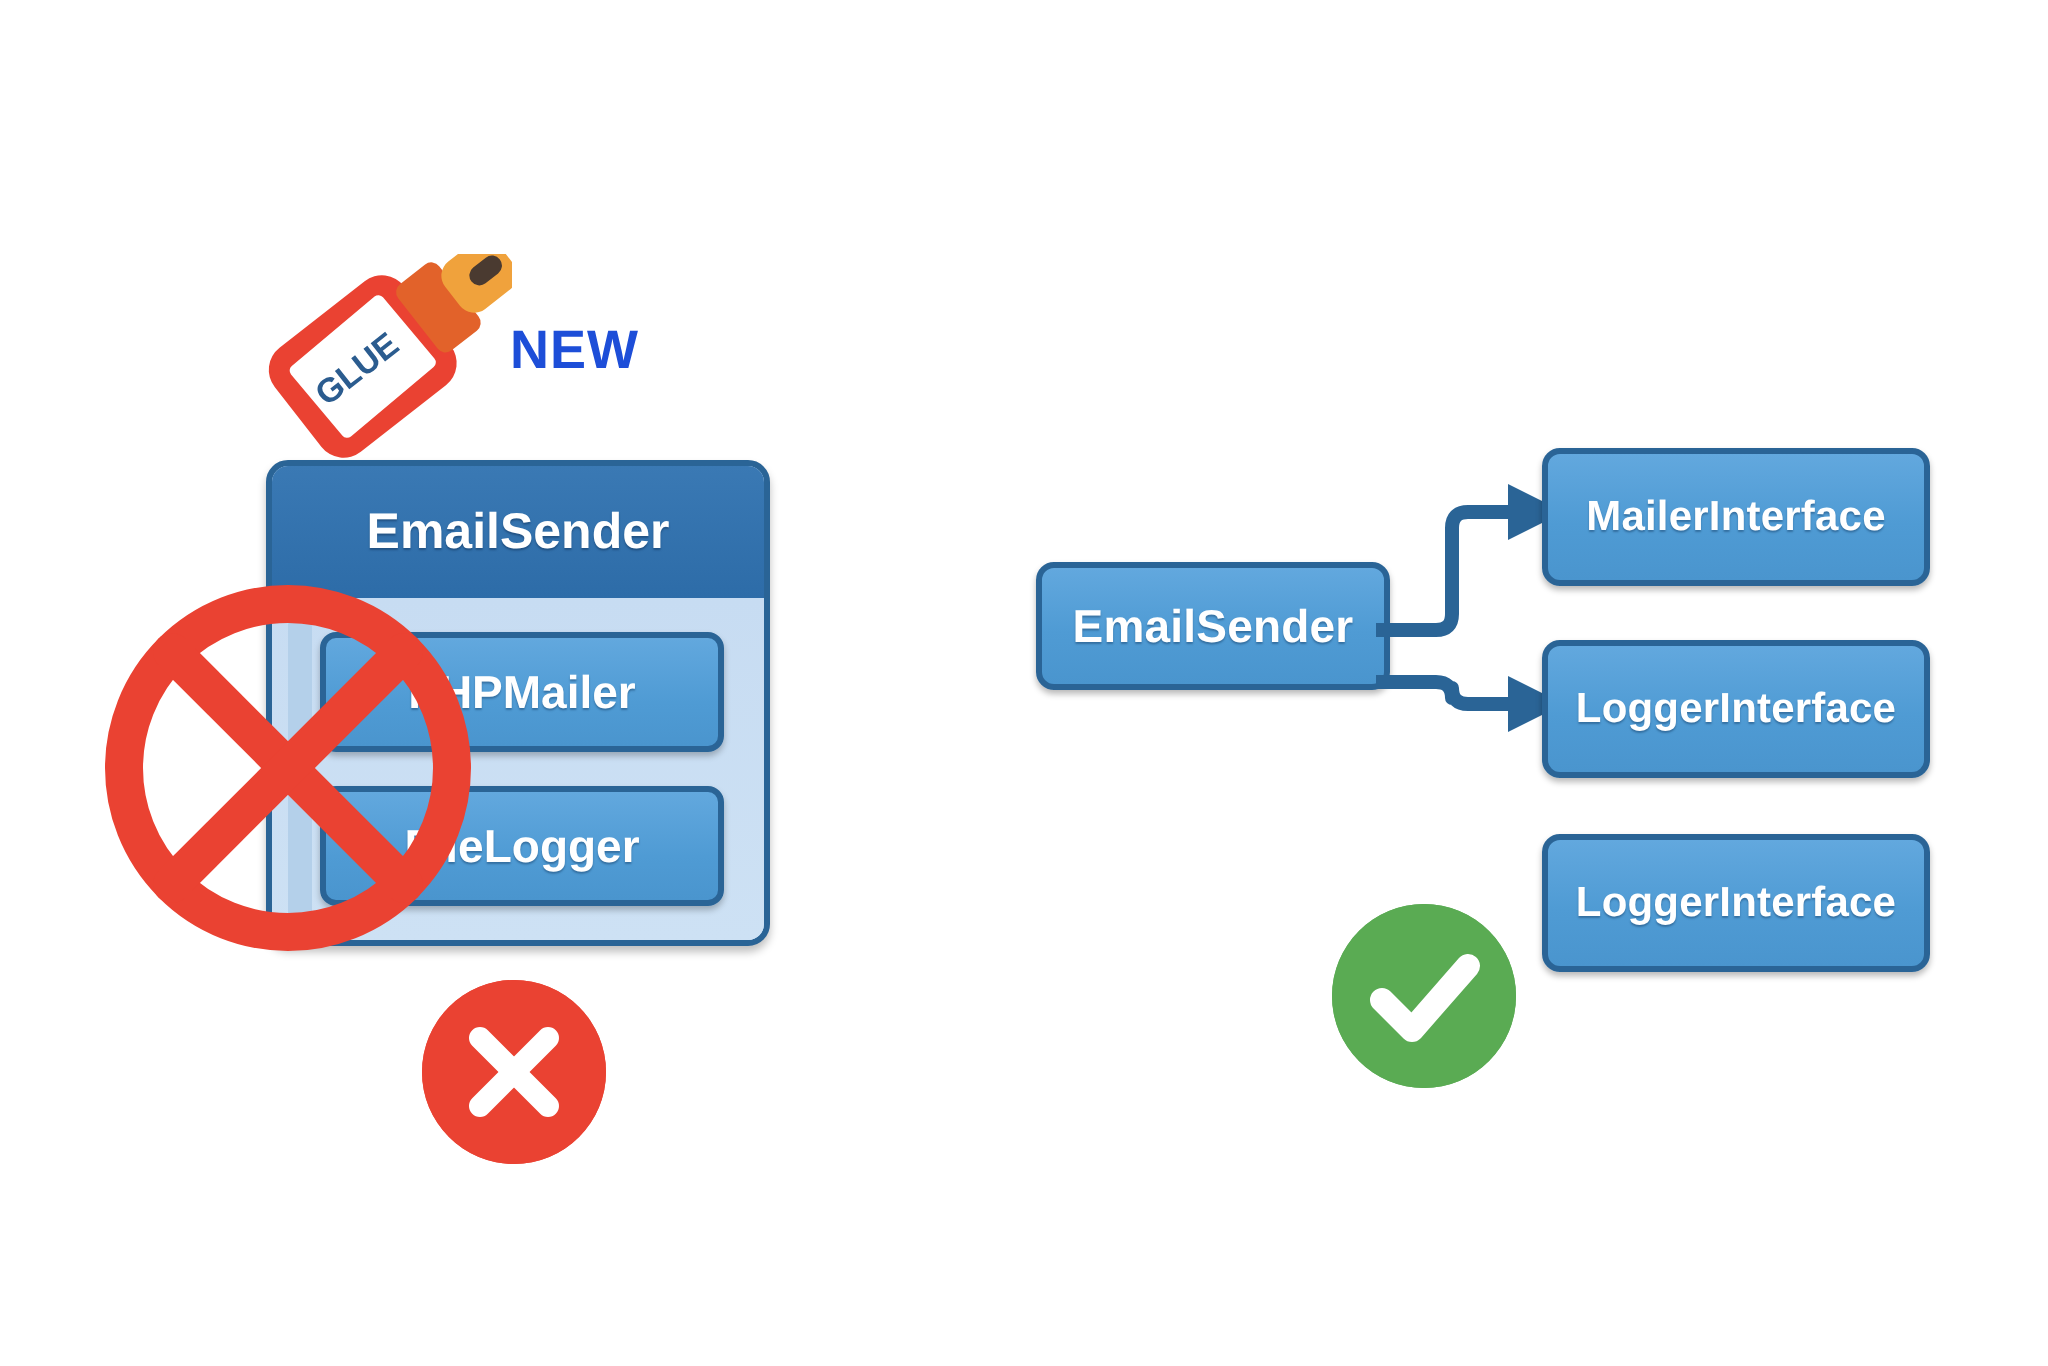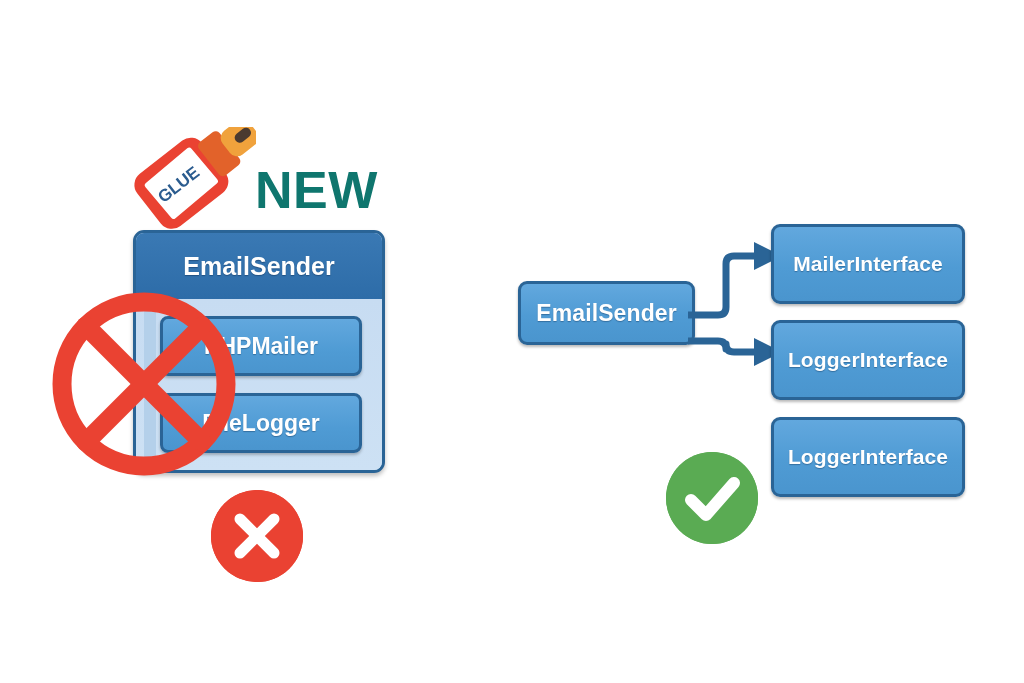--- a/index.html
+++ b/index.html
@@ -132,23 +132,23 @@
     width: 92px;
     height: 92px;
     background: #5aab53;
   }
 
   
   .new-label {
     position: absolute;
     left: 255px;
     top: 160px;
-    font-size: 52px;
-    font-weight: bold;
-    color: #0f766e;
+    font-size: 27px;
+    font-weight: bold;
+    color: #1d4ed8;
     letter-spacing: 0.5px;
   }
 
   
   .glue-bottle {
     position: absolute;
     left: 126px;
     top: 127px;
     width: 130px;
     height: 130px;
@@ -157,21 +157,21 @@
   
   .email-sender-right {
     left: 518px;
     top: 281px;
     width: 177px;
     height: 64px;
     font-size: 23px;
   }
   .iface-box {
     width: 194px;
-    height: 80px;
+    height: 69px;
     font-size: 21px;
   }
   .iface-mailer  { left: 771px; top: 224px; }
   .iface-logger1 { left: 771px; top: 320px; }
   .iface-logger2 { left: 771px; top: 417px; }
 
   .connectors {
     position: absolute;
     left: 688px;
     top: 214px;

